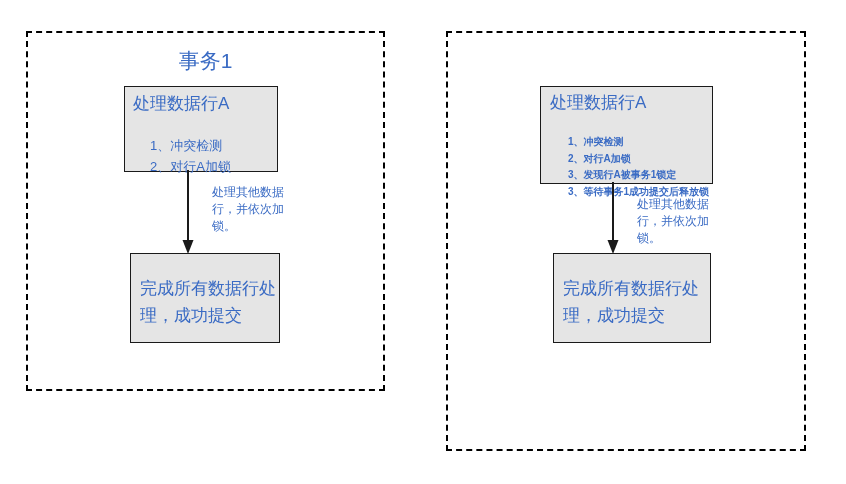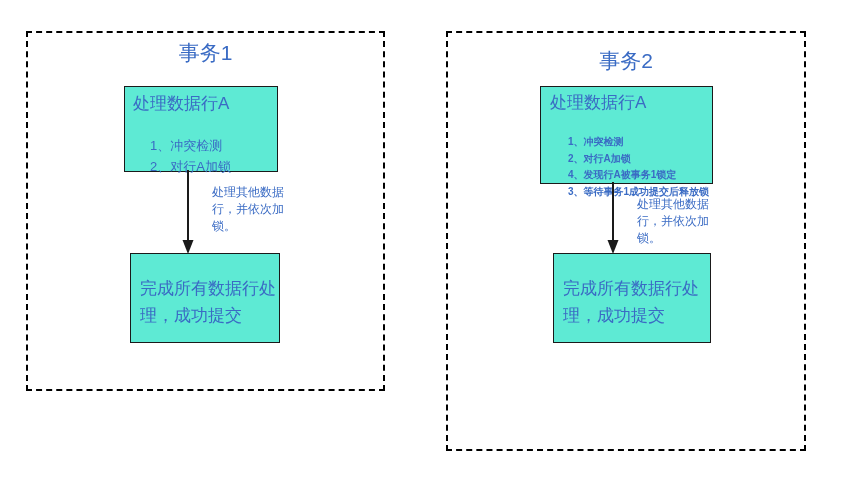--- a/index.html
+++ b/index.html
@@ -34,29 +34,29 @@
 
   
   .panel-title {
     position: absolute;
     color: #3A6BC4;
     font-size: 21px;
     line-height: 26px;
     white-space: nowrap;
     text-align: center;
   }
-  #title-tx1 { left: 26px;  top: 40px; width: 359px; }
+  #title-tx1 { left: 26px;  top: 48px; width: 359px; }
   #title-tx2 { left: 446px; top: 48px; width: 360px; }
 
   
   .box {
     position: absolute;
     border: 1px solid #1a1a1a;
     box-sizing: border-box;
-    background: #5eead4;
+    background: #e5e5e5;
   }
   #box-tx1-step   { left: 124px; top: 86px;  width: 154px; height: 86px; }
   #box-tx1-commit { left: 130px; top: 253px; width: 150px; height: 90px; }
   #box-tx2-step   { left: 540px; top: 86px;  width: 173px; height: 98px; }
   #box-tx2-commit { left: 553px; top: 253px; width: 158px; height: 90px; }
 
   .box-heading {
     position: absolute;
     color: #3A6BC4;
     font-size: 17px;
@@ -138,28 +138,27 @@
   </svg>
 
   <div class="arrow-label" id="label-tx1">处理其他数据行，并依次加锁。</div>
 
   <div class="box" id="box-tx1-commit">
     <div class="box-centre-text">完成所有数据行处理，成功提交</div>
   </div>
 
   <div class="panel" id="panel-tx2"></div>
 
-  <div class="panel-title" id="title-tx2">事务2</div>
 
   <div class="box" id="box-tx2-step">
     <div class="box-heading">处理数据行A</div>
     <ul class="box-steps">
       <li>1、冲突检测</li>
       <li>2、对行A加锁</li>
-      <li>4、发现行A被事务1锁定</li>
+      <li>3、发现行A被事务1锁定</li>
       <li>3、等待事务1成功提交后释放锁</li>
     </ul>
   </div>
 
   <svg class="connector" id="conn-tx2" viewBox="0 0 30 74">
     <line x1="8" y1="0" x2="8" y2="60" stroke="#1a1a1a" stroke-width="2"></line>
     <polygon points="8,72 2.5,58 13.5,58" fill="#1a1a1a"></polygon>
   </svg>
 
   <div class="arrow-label" id="label-tx2">处理其他数据行，并依次加锁。</div>

